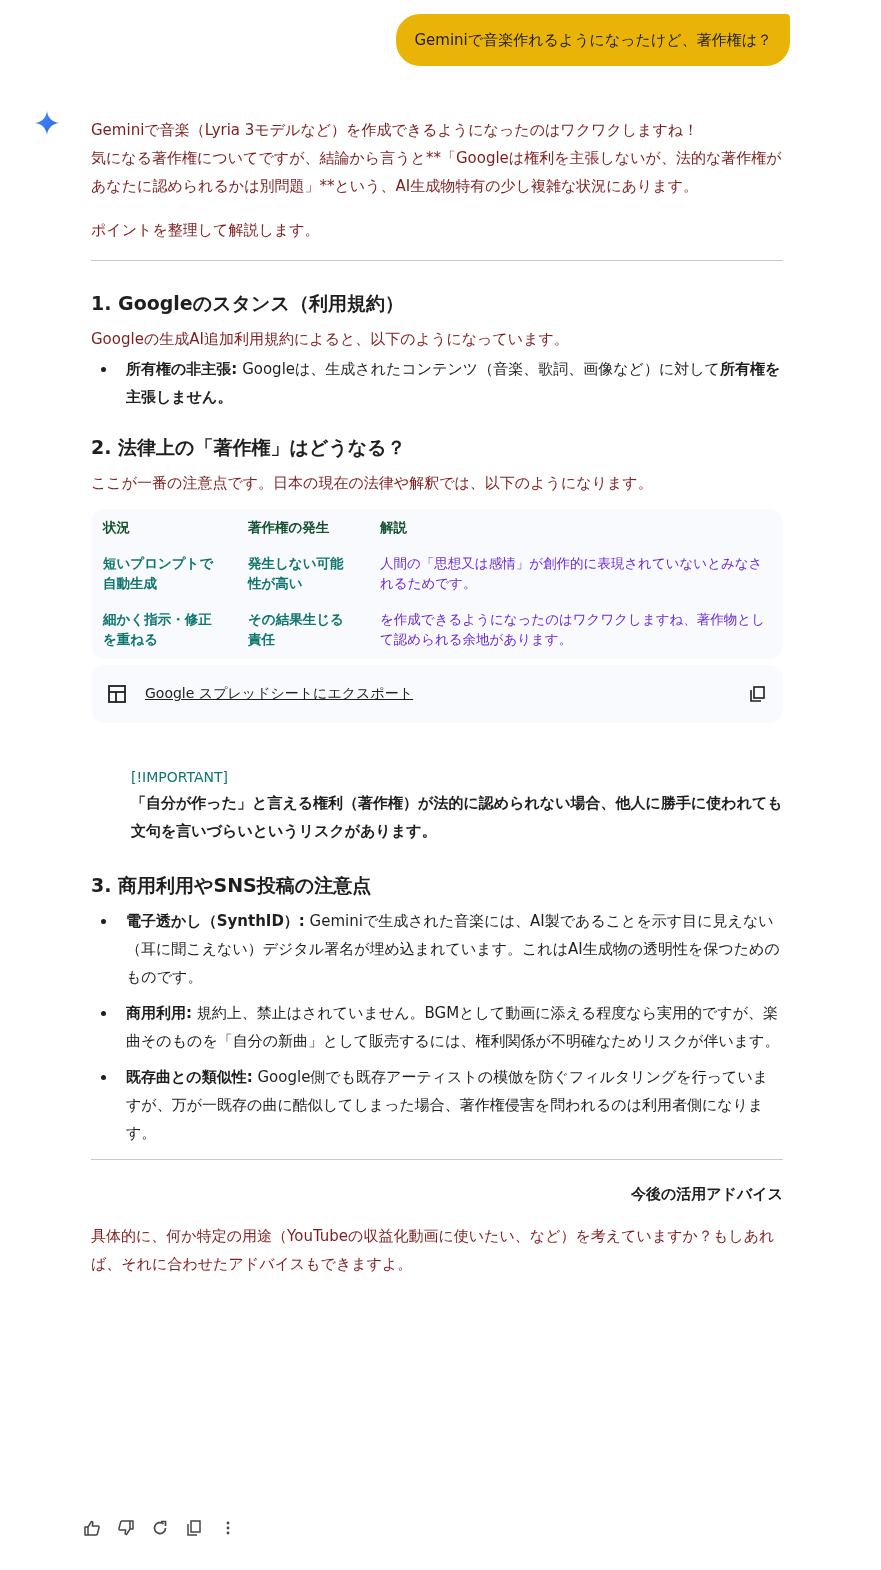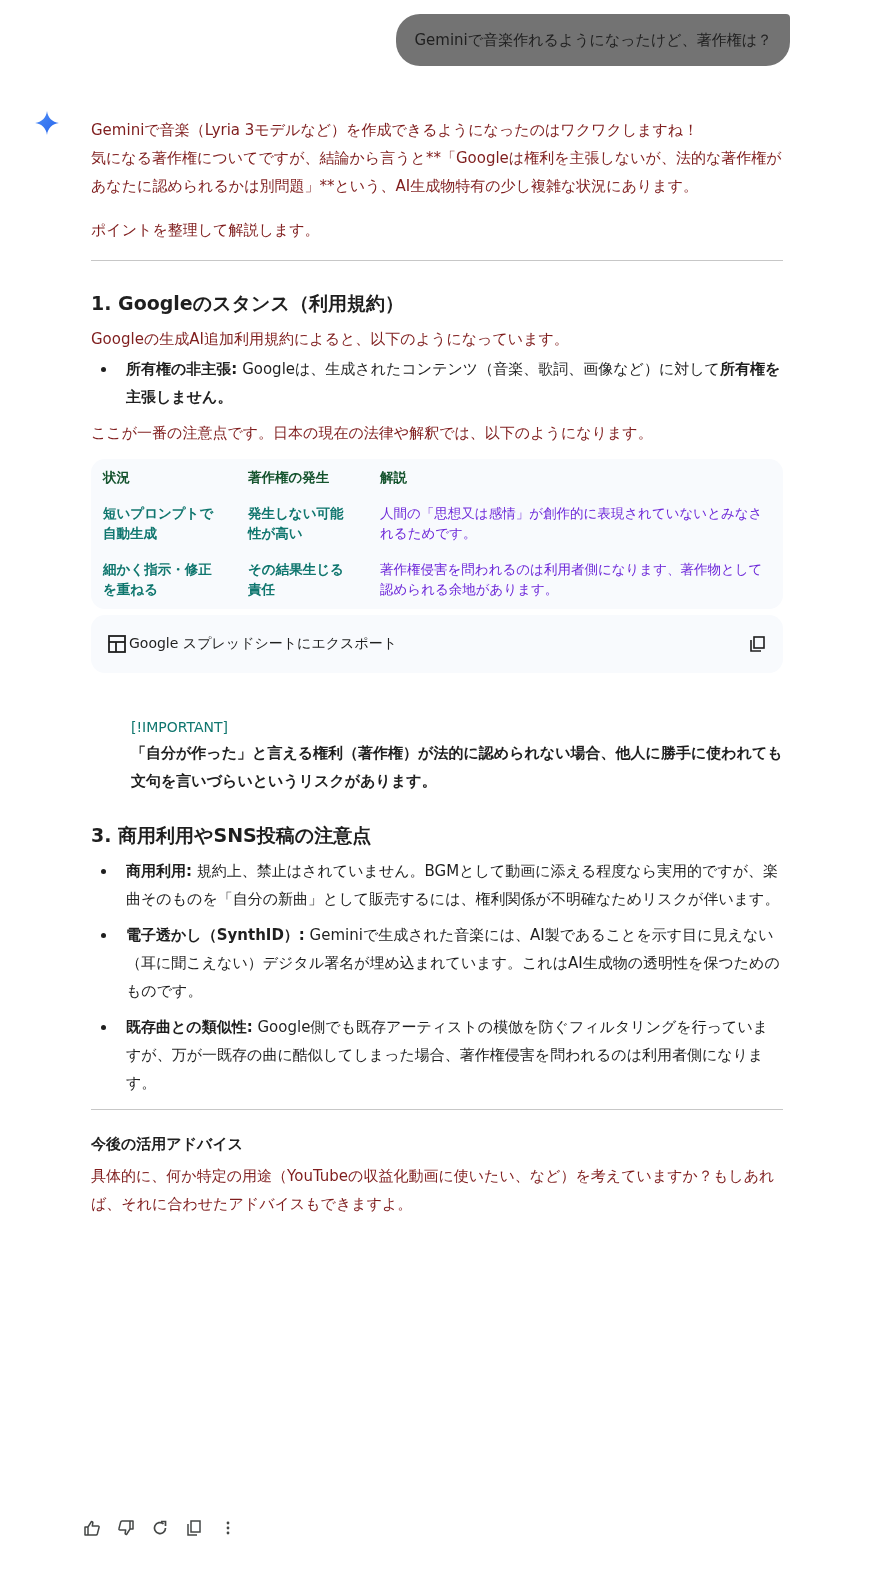--- a/index.html
+++ b/index.html
@@ -1,53 +1,53 @@
 <!DOCTYPE html>
 <html><head>
   <meta charset="utf-8">
   <style>
     * { box-sizing: border-box; margin: 0; padding: 0; }
     html, body { width: 881px; height: 1570px; background: #ffffff; overflow: hidden; }
     body { font-family: "DejaVu Sans", "Liberation Sans", sans-serif; color: #1f1f1f; position: relative; }
 
     .user-row { position: absolute; top: 14px; right: 91px; }
     .user-bubble {
-      background: #737373; border-radius: 24px 4px 24px 24px;
+      background: #eab308; border-radius: 24px 4px 24px 24px;
       padding: 14px 18px; font-size: 15px; color: #1f1f1f; line-height: 24px;
       white-space: nowrap;
     }
 
     .gem-icon { position: absolute; left: 34px; top: 110px; width: 26px; height: 26px; }
 
     .response { position: absolute; left: 91px; top: 116px; width: 692px; }
     .p { font-size: 15px; line-height: 28px; color: #7f1d1d; }
     .p.mb { margin-bottom: 16px; }
     .hr { height: 1px; background: #c7c7c7; margin: 16px 0 28px 0; }
     h2 { font-size: 19px; font-weight: bold; line-height: 28px; margin-bottom: 8px; color: #1f1f1f; }
-    h3 { font-size: 15px; font-weight: bold; line-height: 24px; margin-bottom: 6px; color: #1f1f1f; }
+    h3 { font-size: 15px; font-weight: bold; line-height: 24px; margin-bottom: 16px; color: #1f1f1f; text-align: right; }
     b { font-weight: bold; }
 
     ul.bullets { list-style: none; margin: 2px 0 0 0; }
     ul.bullets li { position: relative; padding-left: 35px; font-size: 15px; line-height: 28px; margin-bottom: 8px; }
     ul.bullets li .dot { position: absolute; left: 10px; top: 12px; width: 5px; height: 5px; border-radius: 50%; background: #1f1f1f; }
 
     .table-wrap { background: #f8fafd; border-radius: 14px; margin-top: 12px; overflow: hidden; }
     table { width: 100%; border-collapse: collapse; }
     th, td { text-align: left; vertical-align: top; font-size: 13.5px; line-height: 20px; padding: 6px 12px; }
     th { font-weight: bold; color: #14532d; padding-top: 8px; padding-bottom: 10px; }
     td.b { font-weight: bold; }
     td { color: #0f766e; padding-bottom: 10px; }
     td.desc { color: #6d28d9; }
     .col1 { width: 145px; }
     .col2 { width: 132px; }
     .export-bar {
       background: #f8fafd; border-radius: 14px; margin-top: 6px; height: 58px;
       display: flex; align-items: center; padding: 0 16px; justify-content: space-between;
     }
-    .export-left { display: flex; align-items: center; gap: 2px; font-size: 14px; color: #1f1f1f; }
+    .export-left { display: flex; align-items: center; gap: 18px; font-size: 14px; color: #1f1f1f; text-decoration: underline; }
 
     .important { margin: 42px 0 0 40px; }
     .important .tag { font-size: 14px; line-height: 24px; color: #0f766e; }
     .important .body { font-size: 15px; line-height: 28px; font-weight: bold; color: #1f1f1f; }
 
     .actions { position: absolute; left: 82px; top: 1518px; display: flex; gap: 14px; align-items: center; }
     .act { width: 20px; height: 20px; display: flex; align-items: center; justify-content: center; }
   </style>
 </head>
 <body>
@@ -71,41 +71,42 @@
   <div class="p mb">気になる著作権についてですが、結論から言うと**「Googleは権利を主張しないが、法的な著作権があなたに認められるかは別問題」**という、AI生成物特有の少し複雑な状況にあります。</div>
   <div class="p">ポイントを整理して解説します。</div>
   <div class="hr"></div>
 
   <h2>1. Googleのスタンス（利用規約）</h2>
   <div class="p">Googleの生成AI追加利用規約によると、以下のようになっています。</div>
   <ul class="bullets">
     <li><span class="dot"></span><b>所有権の非主張:</b><span> Googleは、生成されたコンテンツ（音楽、歌詞、画像など）に対して</span><b>所有権を主張しません。</b></li>
   </ul>
 
+  <h2 style="margin-top:22px">2. 法律上の「著作権」はどうなる？</h2>
   <div class="p">ここが一番の注意点です。日本の現在の法律や解釈では、以下のようになります。</div>
 
   <div class="table-wrap">
     <table>
       <thead>
         <tr>
           <th class="col1">状況</th>
           <th class="col2">著作権の発生</th>
           <th>解説</th>
         </tr>
       </thead>
       <tbody>
         <tr>
           <td class="b">短いプロンプトで自動生成</td>
           <td class="b">発生しない可能性が高い</td>
           <td class="desc">人間の「思想又は感情」が創作的に表現されていないとみなされるためです。</td>
         </tr>
         <tr>
           <td class="b">細かく指示・修正を重ねる</td>
           <td class="b">その結果生じる責任</td>
-          <td class="desc">著作権侵害を問われるのは利用者側になります、著作物として認められる余地があります。</td>
+          <td class="desc">を作成できるようになったのはワクワクしますね、著作物として認められる余地があります。</td>
         </tr>
       </tbody>
     </table>
   </div>
   <div class="export-bar">
     <div class="export-left">
       <svg width="20" height="20" viewBox="0 0 20 20">
         <rect x="2" y="2" width="16" height="16" fill="none" stroke="#1f1f1f" stroke-width="1.8"></rect>
         <line x1="2" y1="8" x2="18" y2="8" stroke="#1f1f1f" stroke-width="1.8"></line>
         <line x1="9" y1="8" x2="9" y2="18" stroke="#1f1f1f" stroke-width="1.8"></line>
@@ -118,22 +119,22 @@
     </svg>
   </div>
 
   <div class="important">
     <div class="tag">[!IMPORTANT]</div>
     <div class="body">「自分が作った」と言える権利（著作権）が法的に認められない場合、他人に勝手に使われても文句を言いづらいというリスクがあります。</div>
   </div>
 
   <h2 style="margin-top:26px">3. 商用利用やSNS投稿の注意点</h2>
   <ul class="bullets">
+    <li><span class="dot"></span><b>電子透かし（SynthID）:</b><span> Geminiで生成された音楽には、AI製であることを示す目に見えない（耳に聞こえない）デジタル署名が埋め込まれています。これはAI生成物の透明性を保つためのものです。</span></li>
     <li><span class="dot"></span><b>商用利用:</b><span> 規約上、禁止はされていません。BGMとして動画に添える程度なら実用的ですが、楽曲そのものを「自分の新曲」として販売するには、権利関係が不明確なためリスクが伴います。</span></li>
-    <li><span class="dot"></span><b>電子透かし（SynthID）:</b><span> Geminiで生成された音楽には、AI製であることを示す目に見えない（耳に聞こえない）デジタル署名が埋め込まれています。これはAI生成物の透明性を保つためのものです。</span></li>
     <li><span class="dot"></span><b>既存曲との類似性:</b><span> Google側でも既存アーティストの模倣を防ぐフィルタリングを行っていますが、万が一既存の曲に酷似してしまった場合、著作権侵害を問われるのは利用者側になります。</span></li>
   </ul>
 
   <div class="hr" style="margin-top:12px;margin-bottom:22px"></div>
 
   <h3>今後の活用アドバイス</h3>
   <div class="p">具体的に、何か特定の用途（YouTubeの収益化動画に使いたい、など）を考えていますか？もしあれば、それに合わせたアドバイスもできますよ。</div>
 </div>
 
 <div class="actions">

